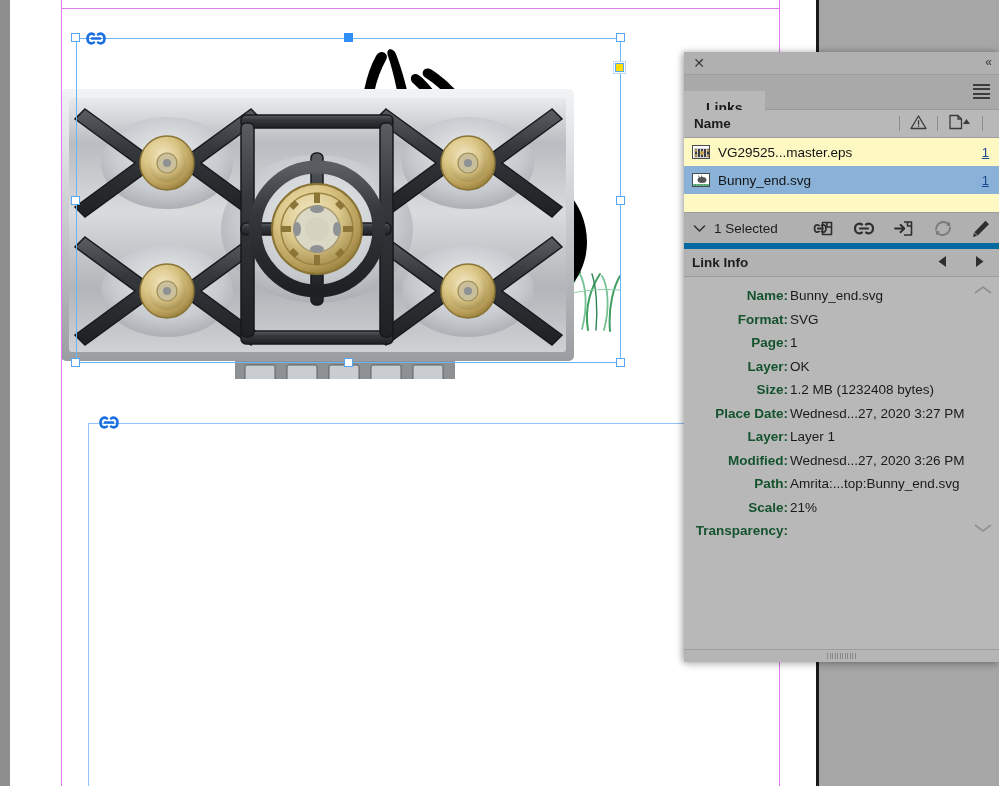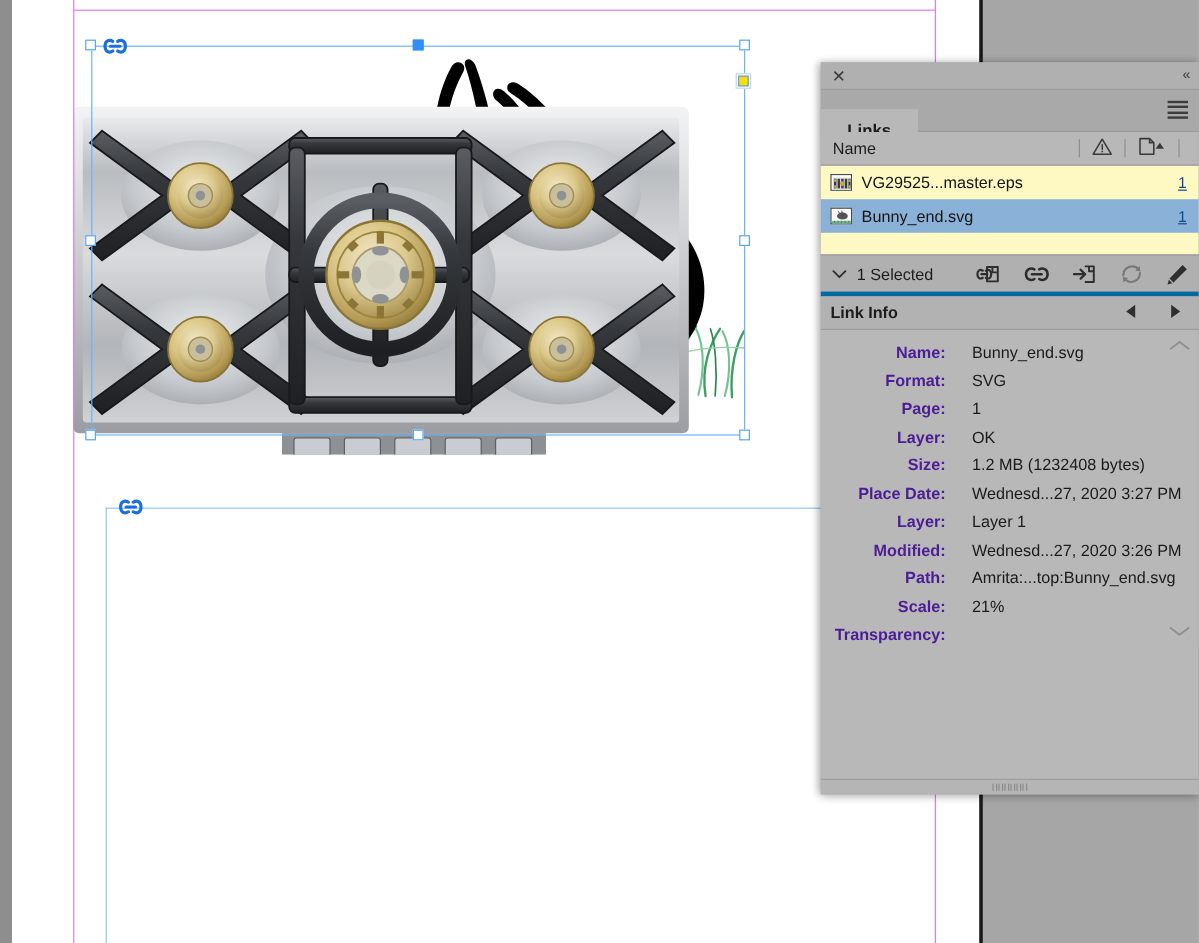--- a/index.html
+++ b/index.html
@@ -55,47 +55,47 @@
     font-size:14px;color:#3a3a3a;line-height:1;cursor:pointer;}
   #panel-collapse{position:absolute;right:8px;top:3px;font-size:12px;color:#3a3a3a;letter-spacing:-1px;cursor:pointer;}
 
   #panel-tabbar{position:relative;height:34px;background:#a9a9a9;border-bottom:1px solid #9a9a9a;}
   #tab-links{position:absolute;left:0;top:16px;height:34px;padding:0 22px;display:flex;align-items:center;
     background:#b8b8b8;font-weight:bold;font-size:14px;color:#1a1a1a;cursor:pointer;}
   #panel-menu{position:absolute;right:9px;top:9px;width:17px;height:15px;cursor:pointer;display:flex;flex-direction:column;justify-content:space-between;}
   #panel-menu span{display:block;height:2px;background:#3c3c3c;}
 
   #col-header{position:relative;height:27px;background:#b8b8b8;border-bottom:1px solid #9c9c9c;display:flex;align-items:center;}
-  #col-name{font-weight:normal;font-size:13.5px;margin-left:10px;}
+  #col-name{font-weight:bold;font-size:13.5px;margin-left:10px;}
   #col-icons{position:absolute;right:6px;top:0;height:27px;display:flex;align-items:center;gap:0;}
   .col-sep{width:1px;height:15px;background:#8d8d8d;margin:0 10px;}
 
   .link-row{position:relative;height:28px;display:flex;align-items:center;padding:0 6px 0 8px;cursor:pointer;}
   .link-row.selected{background:#8ab2d8;}
   .link-thumb{width:18px;height:14px;flex:0 0 18px;background:#fff;border:1px solid #4a4a4a;box-sizing:border-box;
     position:relative;overflow:hidden;margin-right:8px;}
   .link-name{font-size:13.5px;color:#141414;flex:1 1 auto;white-space:nowrap;}
   .link-page{font-size:13px;color:#17478f;text-decoration:underline;margin-right:4px;}
 
   #links-list{background:#fef9c3;height:74px;}
 
-  #sel-bar{position:relative;height:30px;background:#b0b0b0;border-top:1px solid #9c9c9c;border-bottom:4px solid #0369a1;
+  #sel-bar{position:relative;height:30px;background:#b0b0b0;border-top:1px solid #9c9c9c;border-bottom:6px solid #0369a1;
     display:flex;align-items:center;}
   #sel-caret{margin-left:9px;margin-right:8px;cursor:pointer;}
   #sel-count{font-size:13.5px;}
   #sel-tools{position:absolute;right:8px;top:0;height:30px;display:flex;align-items:center;gap:18px;}
   .tool-btn{cursor:pointer;display:flex;align-items:center;}
 
   #linkinfo-bar{position:relative;height:27px;background:#b2b2b2;border-bottom:1px solid #9c9c9c;display:flex;align-items:center;}
   #linkinfo-title{margin-left:8px;font-weight:bold;font-size:13.5px;}
   #linkinfo-nav{position:absolute;right:14px;top:0;height:27px;display:flex;align-items:center;gap:26px;}
 
   #info-body{position:relative;background:#b8b8b8;height:auto;padding-top:10px;}
   .info-row{display:flex;align-items:baseline;margin-bottom:5.5px;font-size:13.5px;line-height:18px;}
-  .info-label{width:104px;flex:0 0 104px;text-align:right;font-weight:bold;color:#4c1d95;padding-right:22px;}
+  .info-label{width:104px;flex:0 0 104px;text-align:right;font-weight:bold;color:#14532d;padding-right:2px;}
   .info-value{flex:1 1 auto;color:#1a1a1a;white-space:nowrap;}
   #scroll-up{position:absolute;right:6px;top:6px;opacity:.55;}
   #scroll-down{position:absolute;right:6px;bottom:4px;opacity:.55;}
 
   #panel-bottom{position:absolute;left:0;bottom:0;width:100%;height:12px;background:#b5b5b5;border-top:1px solid #9d9d9d;
     display:flex;align-items:center;justify-content:center;}
   #grip{display:flex;gap:1.5px;}
   #grip i{display:block;width:1px;height:6px;background:#8a8a8a;}
 </style>
 </head>

